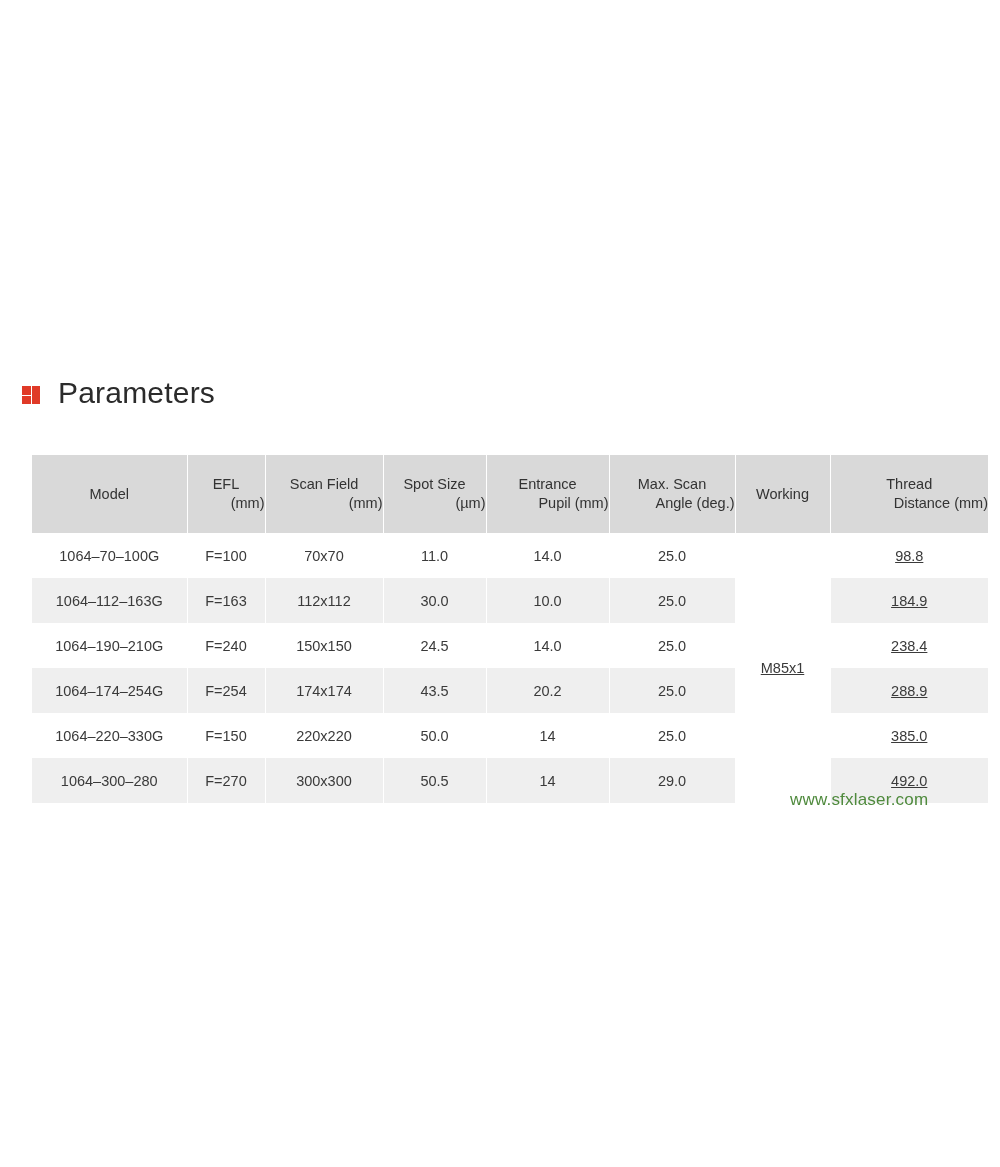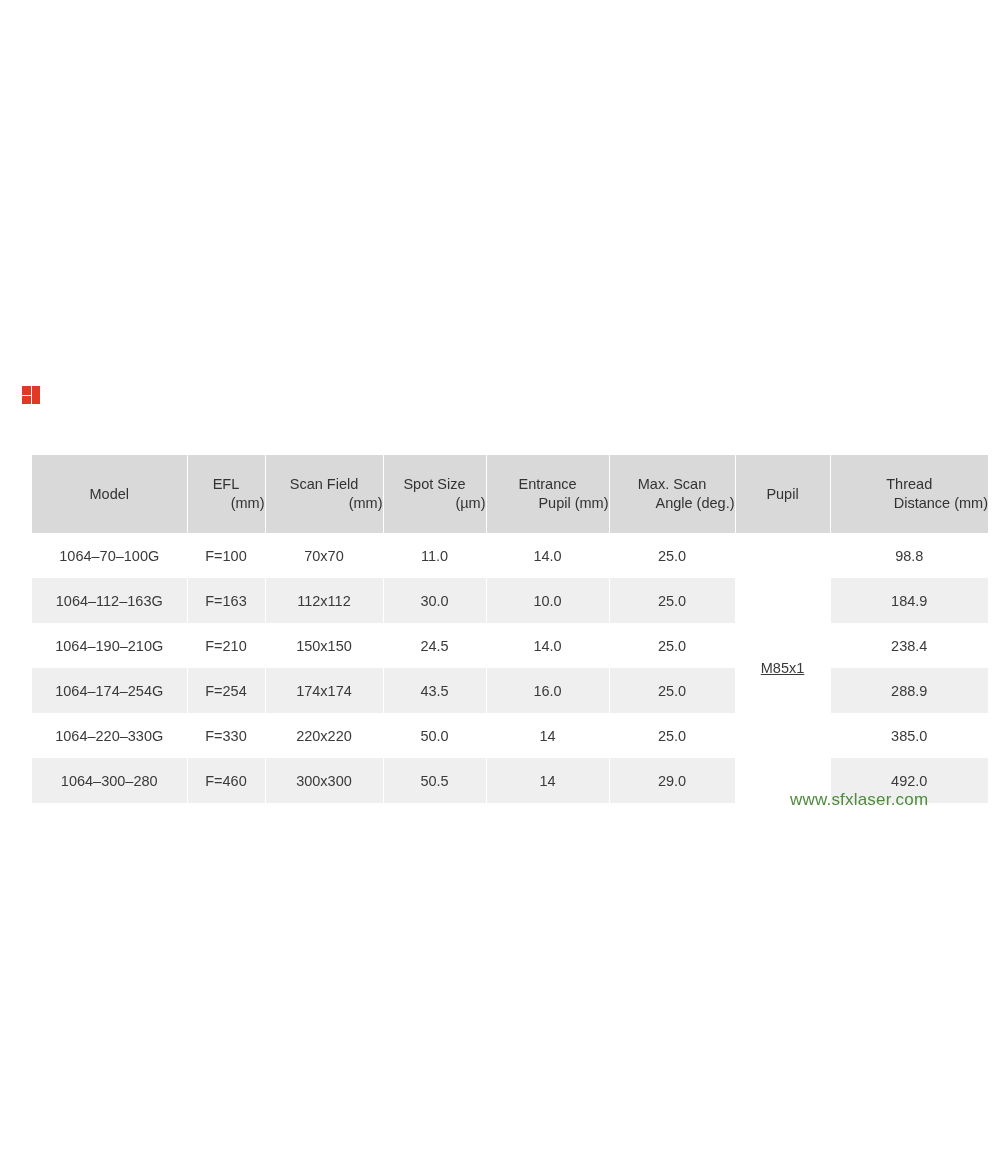--- a/index.html
+++ b/index.html
@@ -130,20 +130,21 @@
   table.spec thead th:last-child {
     border-right: none;
   }
   table.spec tbody td {
     height: 45px;
     border-right: 1px solid #ffffff;
     margin-top: 37px;
   }
   table.spec tbody td:last-child {
     border-right: none;
+    text-decoration: underline;
   }
   table.spec tbody tr:nth-child(odd) td {
     background: #ffffff;
   }
   table.spec tbody tr:nth-child(even) td {
     background: #efefef;
   }
   td.thread-cell {
     background: #ffffff !important;
     border-right: 1px solid #ffffff;
@@ -180,20 +181,21 @@
 <body>
 
 <div class="page">
 
   <div class="title-row">
     <span class="title-marker">
       <span class="sq1"></span>
       <span class="sq2"></span>
       <span class="sq3"></span>
     </span>
+    <span class="title-text">Parameters</span>
   </div>
 
   <div class="wm-text">WAVETOPSIGN</div>
 
   <svg class="wm-swoosh" viewBox="0 0 420 110">
     <path d="M10 95 C 80 40, 180 15, 300 30 C 350 36, 390 55, 412 80" fill="none" stroke="#e8b49a" stroke-width="3"></path>
     <path d="M30 105 C 110 55, 210 35, 330 52" fill="none" stroke="#f0cbb6" stroke-width="2"></path>
   </svg>
 
   <div class="table-wrap">
@@ -227,21 +229,21 @@
           </th>
           <th>
             <span>Entrance</span>
             <span class="hdr-line2">Pupil (mm)</span>
           </th>
           <th>
             <span>Max. Scan</span>
             <span class="hdr-line2">Angle (deg.)</span>
           </th>
           <th>
-            <span>Pupil</span>
+            <span>Working</span>
           </th>
           <th>
             <span>Thread</span>
             <span class="hdr-line2">Distance (mm)</span>
           </th>
         </tr>
       </thead>
       <tbody>
         <tr>
           <td>1064–70–100G</td>
@@ -257,48 +259,48 @@
           <td>1064–112–163G</td>
           <td>F=163</td>
           <td>112x112</td>
           <td>30.0</td>
           <td>10.0</td>
           <td>25.0</td>
           <td>184.9</td>
         </tr>
         <tr>
           <td>1064–190–210G</td>
-          <td>F=210</td>
+          <td>F=240</td>
           <td>150x150</td>
           <td>24.5</td>
           <td>14.0</td>
           <td>25.0</td>
           <td>238.4</td>
         </tr>
         <tr>
           <td>1064–174–254G</td>
           <td>F=254</td>
           <td>174x174</td>
           <td>43.5</td>
-          <td>16.0</td>
+          <td>20.2</td>
           <td>25.0</td>
           <td>288.9</td>
         </tr>
         <tr>
           <td>1064–220–330G</td>
-          <td>F=330</td>
+          <td>F=150</td>
           <td>220x220</td>
           <td>50.0</td>
           <td>14</td>
           <td>25.0</td>
           <td>385.0</td>
         </tr>
         <tr>
           <td>1064–300–280</td>
-          <td>F=460</td>
+          <td>F=270</td>
           <td>300x300</td>
           <td>50.5</td>
           <td>14</td>
           <td>29.0</td>
           <td>492.0</td>
         </tr>
       </tbody>
     </table>
   </div>
 

